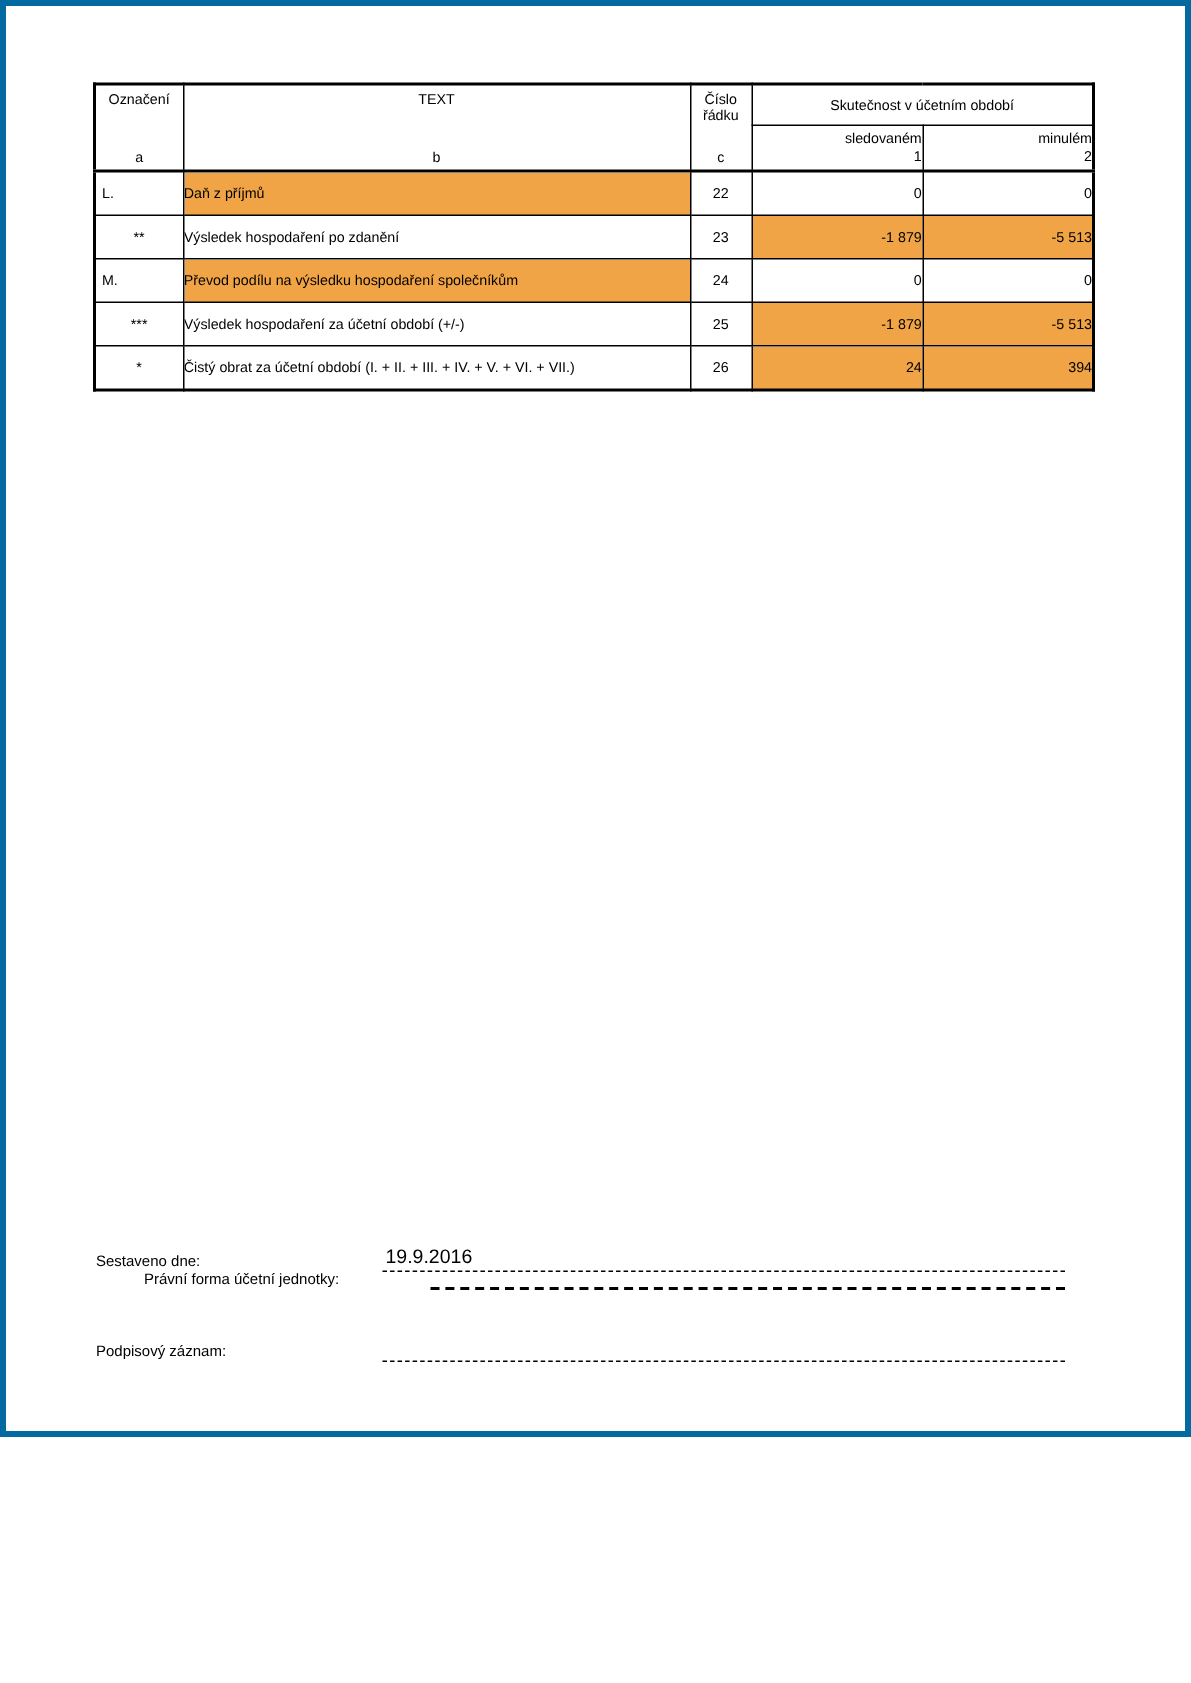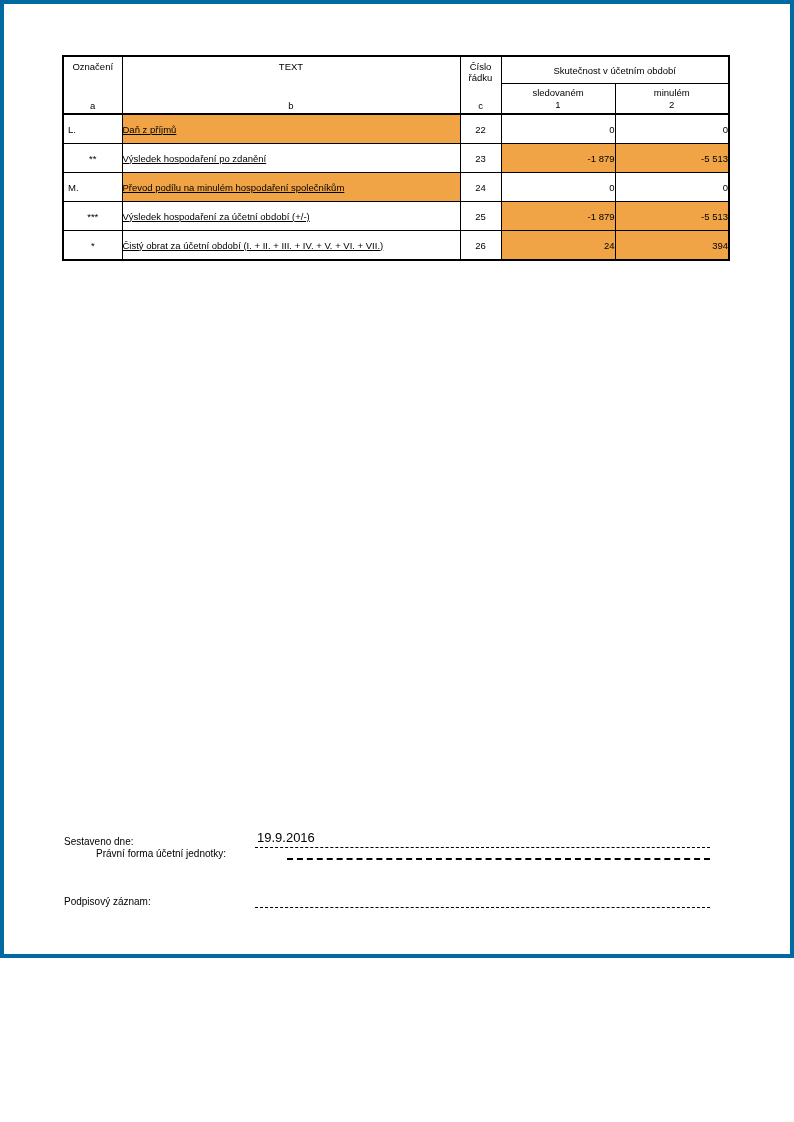--- a/index.html
+++ b/index.html
@@ -50,28 +50,28 @@
   .hdr-stack {
     height: 100%;
     display: flex;
     flex-direction: column;
     justify-content: space-between;
     align-items: center;
     box-sizing: border-box;
     padding: 4px 0 2px 0;
   }
   .hdr-stack .lines span { display: block; line-height: 11px; }
-  .hdr-sub2 { display: flex; flex-direction: column; line-height: 12px; }
+  .hdr-sub2 { display: flex; flex-direction: column; line-height: 12px; align-items: flex-end; }
 
   th.col-num-h, td.num { border-left: 2px solid #000; border-right: 2px solid #000; }
 
   table.fin tbody td { height: 28px; font-size: 9.5px; vertical-align: middle; }
   td.ozn  { text-align: center; font-size: 10px; }
   td.ozn.left { text-align: left; padding-left: 4px; }
-  td.txt  { text-align: left; padding-left: 5px; text-decoration: underline; }
+  td.txt  { text-align: left; padding-left: 5px; }
   td.num  { text-align: center; font-size: 9.5px; }
   td.val  { text-align: right; padding-right: 8px; font-size: 11.5px; }
   .hl { background: var(--hl, #F0A445); }
 
   
   .footer-block {
     position: absolute;
     left: 60px;
     top: 812px;
     width: 646px;
@@ -163,21 +163,21 @@
         </tr>
         <tr>
           <td class="ozn">**</td>
           <td class="txt">Výsledek hospodaření po zdanění</td>
           <td class="num">23</td>
           <td class="val hl">-1 879</td>
           <td class="val hl">-5 513</td>
         </tr>
         <tr>
           <td class="ozn left">M.</td>
-          <td class="txt hl">Převod podílu na minulém hospodaření společníkům</td>
+          <td class="txt hl">Převod podílu na výsledku hospodaření společníkům</td>
           <td class="num">24</td>
           <td class="val">0</td>
           <td class="val">0</td>
         </tr>
         <tr>
           <td class="ozn">***</td>
           <td class="txt">Výsledek hospodaření za účetní období (+/-)</td>
           <td class="num">25</td>
           <td class="val hl">-1 879</td>
           <td class="val hl">-5 513</td>

